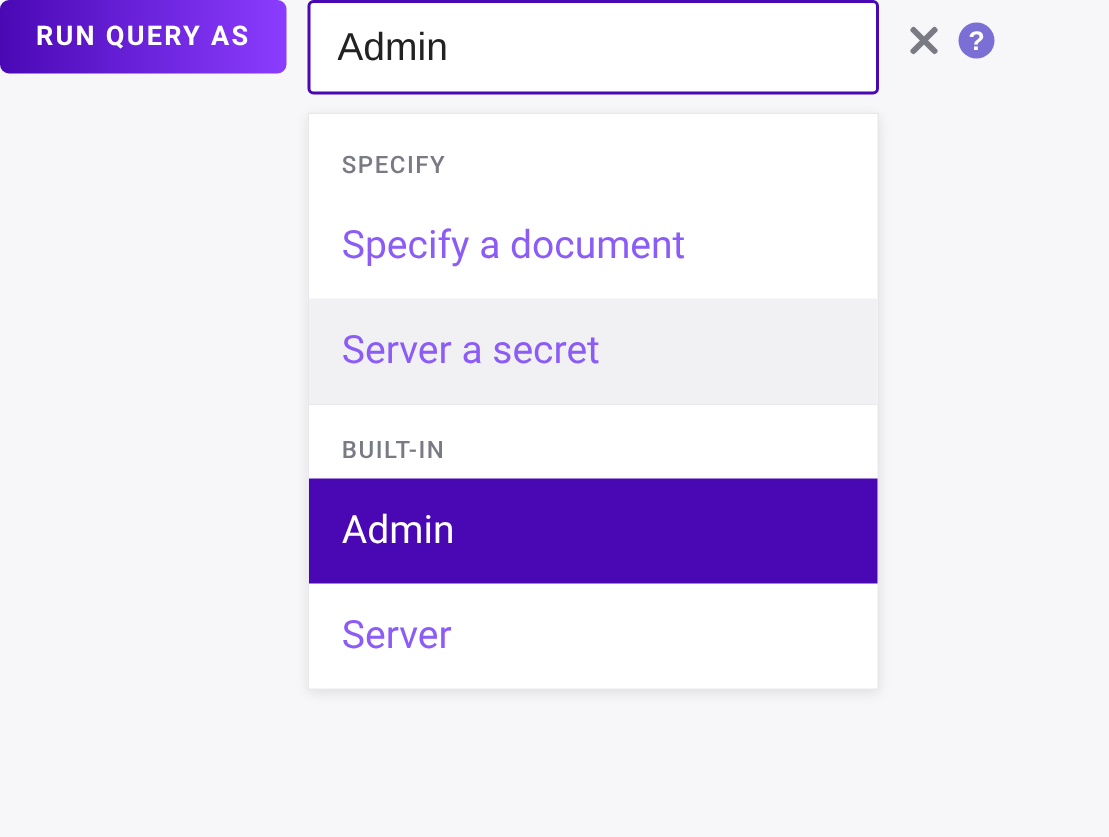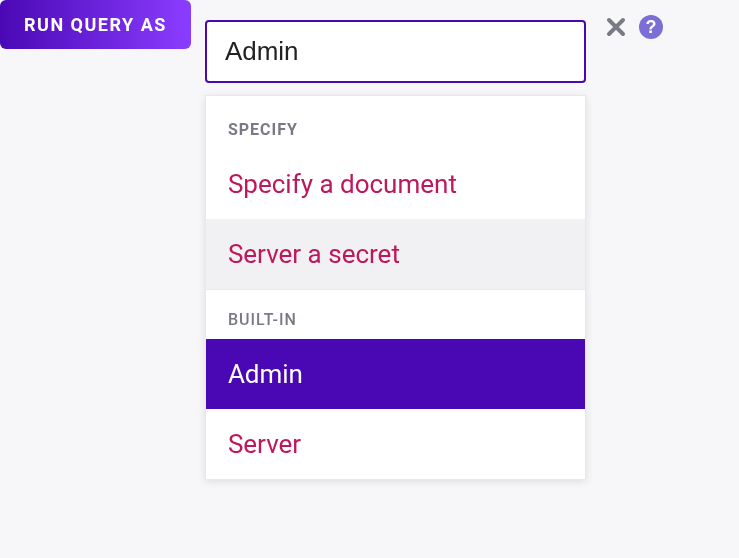--- a/index.html
+++ b/index.html
@@ -26,21 +26,20 @@
       font-size: 18px;
       letter-spacing: 1.5px;
       padding: 14px 24px;
       border-radius: 6px;
       white-space: nowrap;
       margin-top: 0px;
     }
     .input-wrap {
       position: relative;
       width: 381px;
-      margin-top: 20px;
     }
     .input-box {
       width: 381px;
       border: 2px solid #4a08b5;
       border-radius: 4px;
       background: #ffffff;
       font-size: 26px;
       color: #222;
       padding: 14px 18px;
       outline: none;
@@ -69,25 +68,24 @@
     }
     .section-header {
       font-size: 16px;
       letter-spacing: 1px;
       color: #7a7a85;
       padding: 20px 22px 10px 22px;
       font-weight: 500;
     }
     .first-header {
       padding-top: 24px;
-      font-weight: bold;
     }
     .option {
       font-size: 26px;
-      color: #be185d;
+      color: #8b5cf6;
       padding: 20px 22px;
       cursor: pointer;
     }
     .option.hovered {
       background: #f1f1f3;
     }
     .option.selected {
       background: #4a08b5;
       color: #ffffff;
     }

